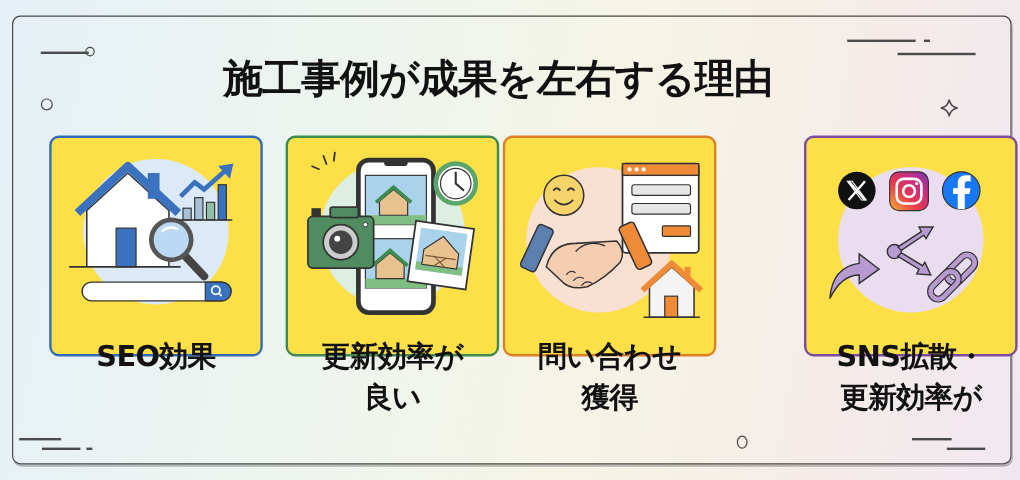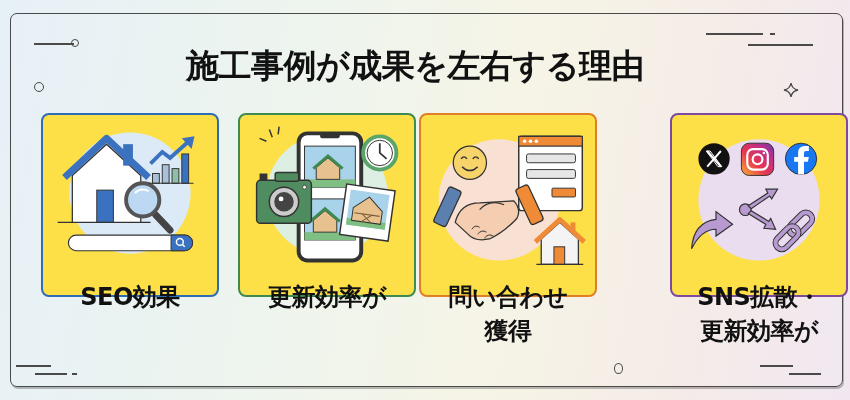--- a/index.html
+++ b/index.html
@@ -139,20 +139,21 @@
       <rect x="110" y="77" width="40" height="36" fill="#a9d3ea"></rect>
       <rect x="110" y="106" width="40" height="7" fill="#7fbf83"></rect>
       <path d="M115 95 L130 82 L145 95 L145 108 L115 108 Z" fill="#e7c28e" stroke="#333" stroke-width="1"></path>
       <line x1="117" y1="100" x2="143" y2="100" stroke="#7a5a3a" stroke-width="1.2"></line>
       <line x1="125" y1="100" x2="135" y2="108" stroke="#7a5a3a" stroke-width="1"></line>
       <line x1="135" y1="100" x2="125" y2="108" stroke="#7a5a3a" stroke-width="1"></line>
     </g>
   </svg>
   <div class="label">
     <span>更新効率が</span>
+    <span>良い</span>
   </div>
 </div>
 
 <div class="card" style="left:419px;width:178px;border-color:#e07f28;">
   <svg class="art" viewBox="0 0 178 160">
     <circle cx="80" cy="85" r="62" fill="#f8e0d2"></circle>
 
     <g>
       <circle cx="50" cy="47" r="17" fill="#f7d46a" stroke="#333" stroke-width="1.3"></circle>
       <path d="M41 43 Q44 39 47 43" fill="none" stroke="#333" stroke-width="1.5"></path>

